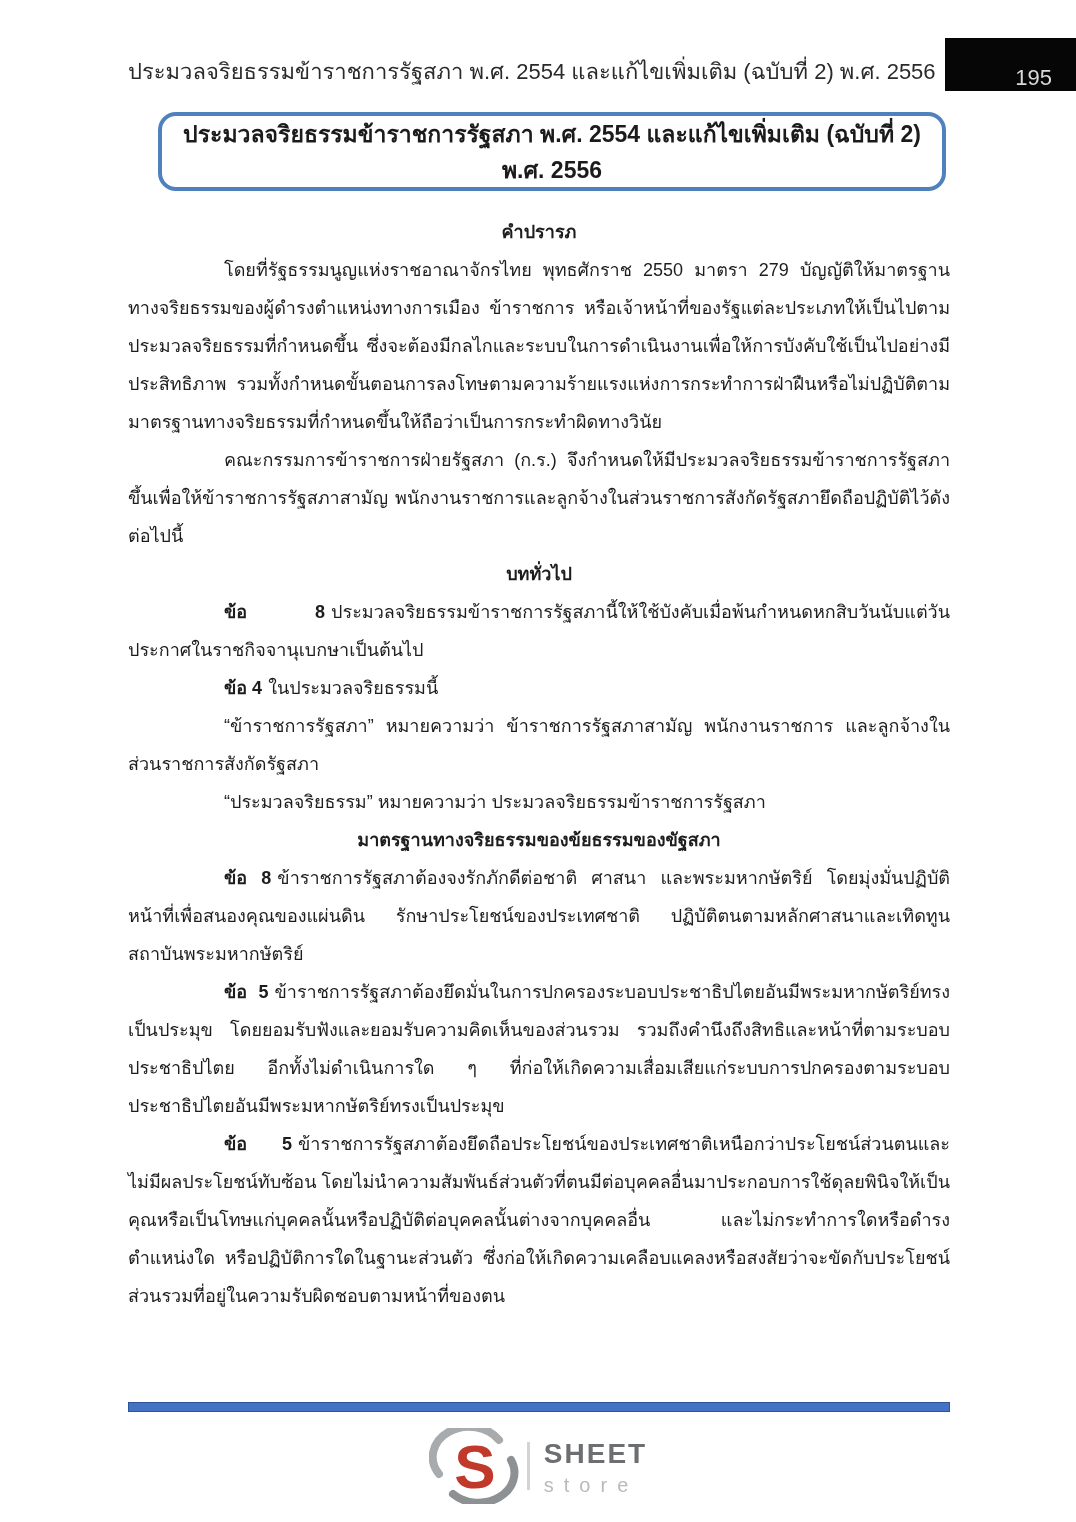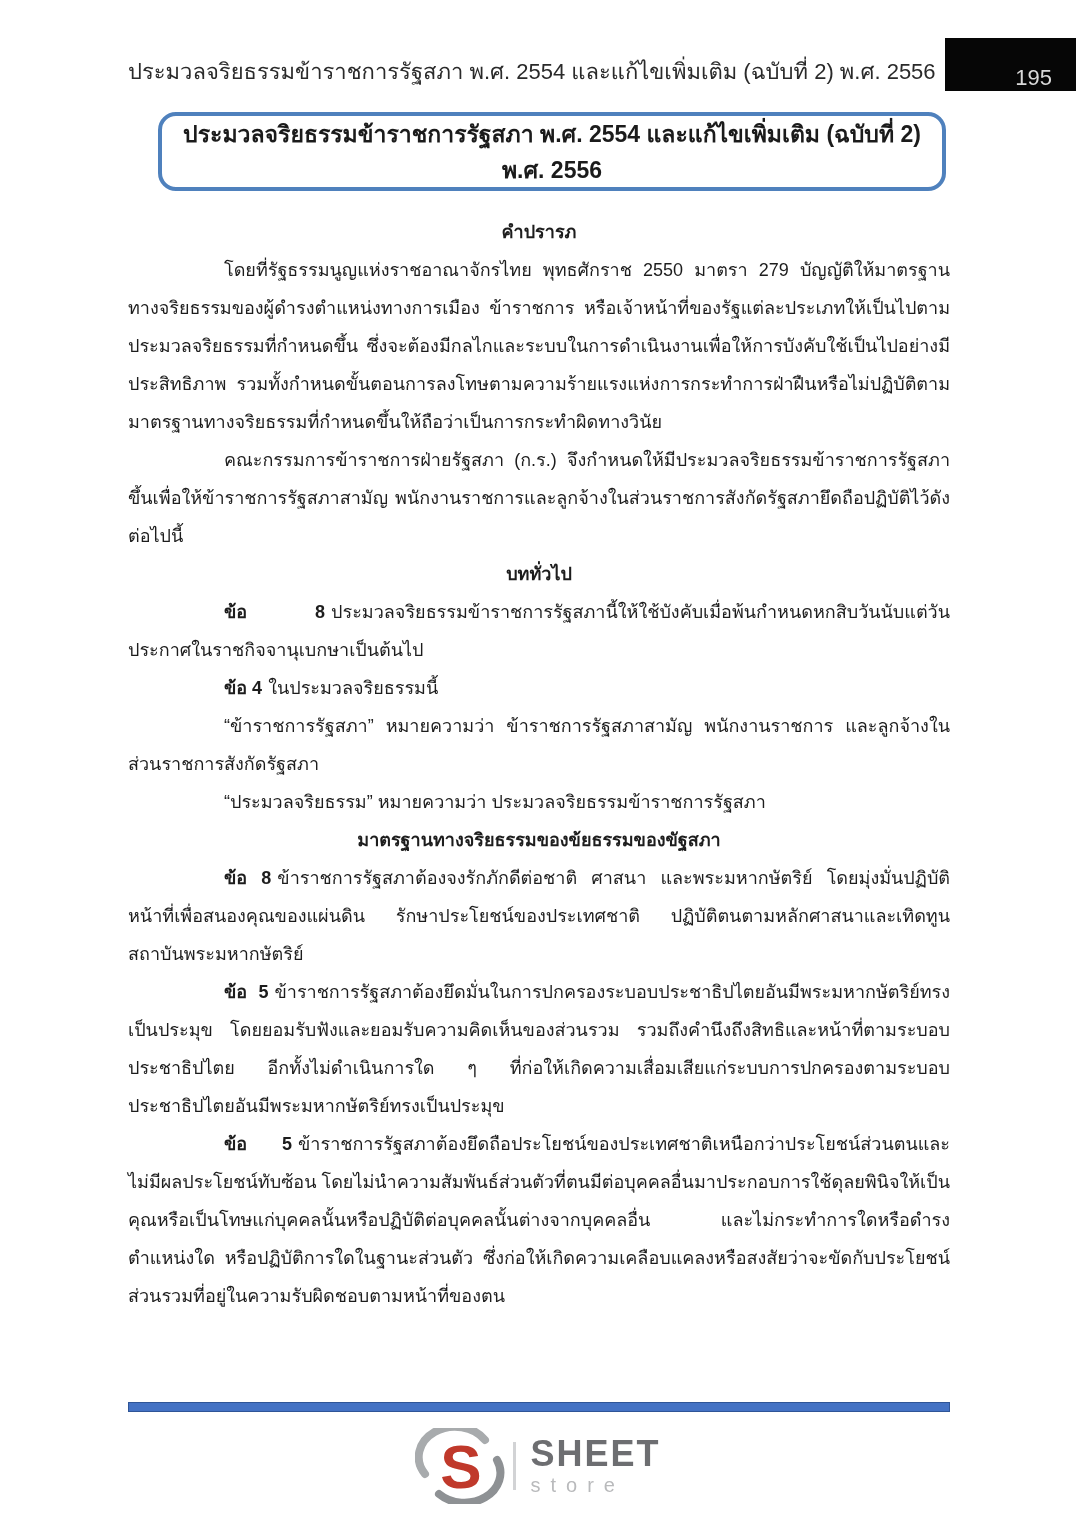--- a/index.html
+++ b/index.html
@@ -77,21 +77,21 @@
     display: flex; align-items: center; justify-content: center;
   }
   .logo-mark { width: 92px; height: 76px; flex: 0 0 auto; }
   .logo-sep {
     width: 3px; height: 48px;
     background: #d2d3d5;
     margin: 0 14px 0 6px;
   }
   .brand-col { display: flex; flex-direction: column; }
   .brand-name {
-    font-size: 36px; font-weight: bold;
+    font-size: 28px; font-weight: bold;
     color: #6d6e71; letter-spacing: 2px; line-height: 36px;
   }
   .brand-sub {
     font-size: 20px; color: #b9babc;
     letter-spacing: 10px; margin-top: 2px;
   }
 </style>
 </head>
 <body>
 

